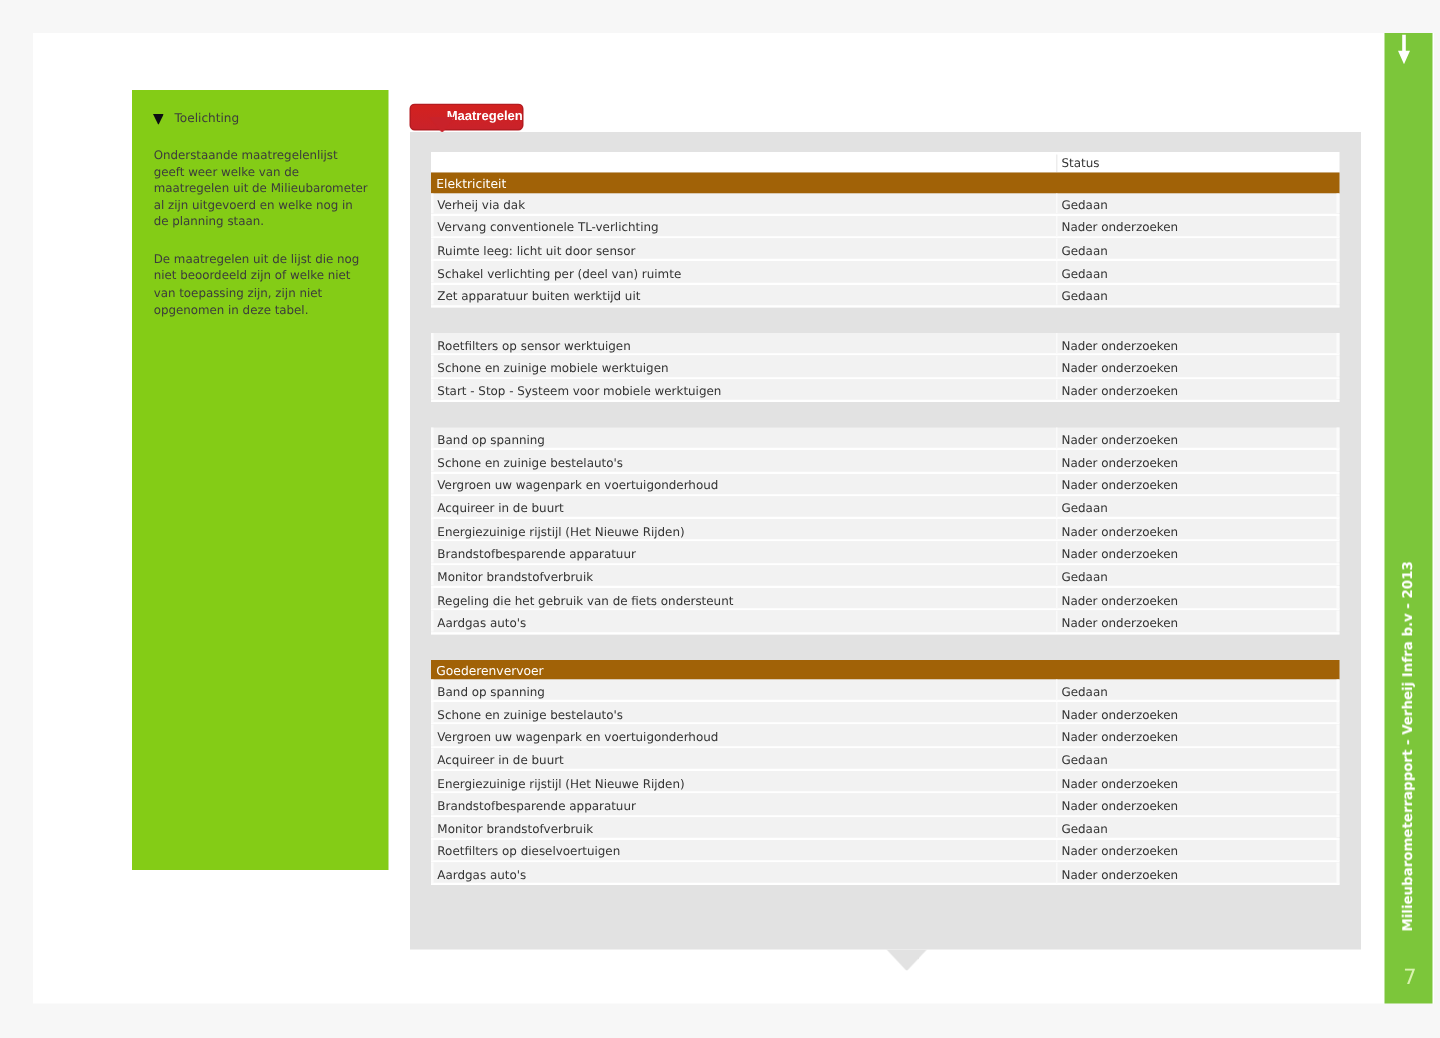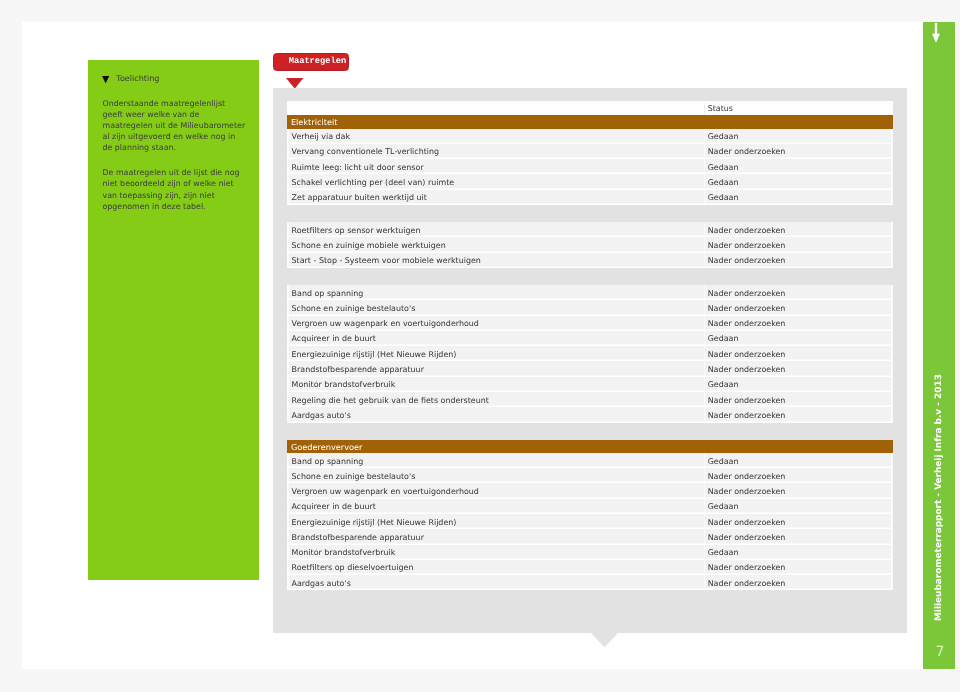--- a/index.html
+++ b/index.html
@@ -29,27 +29,27 @@
     width:7.2px;height:7.3px;margin-right:7.1px;margin-top:0.3px;display:block;
   }
   .tri-down svg{display:block;}
   .toel-body{
     position:absolute;left:14.2px;top:37.9px;width:144px;
     font-size:7.9px;line-height:11.05px;color:#3c3c3c;
   }
   .toel-body p{margin:0 0 14.6px 0;}
   
   .tab{
-    position:absolute;left:250.8px;top:31px;width:76.5px;height:18px;
+    position:absolute;left:250.8px;top:47px;width:76.5px;height:18px;
     background:linear-gradient(180deg,#d3211f 0%,#c9222a 100%);color:#ffffff;
     border-radius:3.5px;
     box-sizing:border-box;
-    font-family:Liberation Mono, monospace;
+    font-family:Liberation Sans, sans-serif;
     font-size:8.7px;font-weight:bold;
-    line-height:15.3px;text-align:center;
+    line-height:15.3px;text-align:right;
     border:0.8px solid #b41b20;
   }
   .tab span{margin-left:12.4px;}
   .tab-point svg{display:block;}
   .tab-point{
     position:absolute;left:263.6px;top:55.3px;
   }
   
   .panel{
     position:absolute;left:251.1px;top:65.8px;width:633.4px;height:544.6px;

